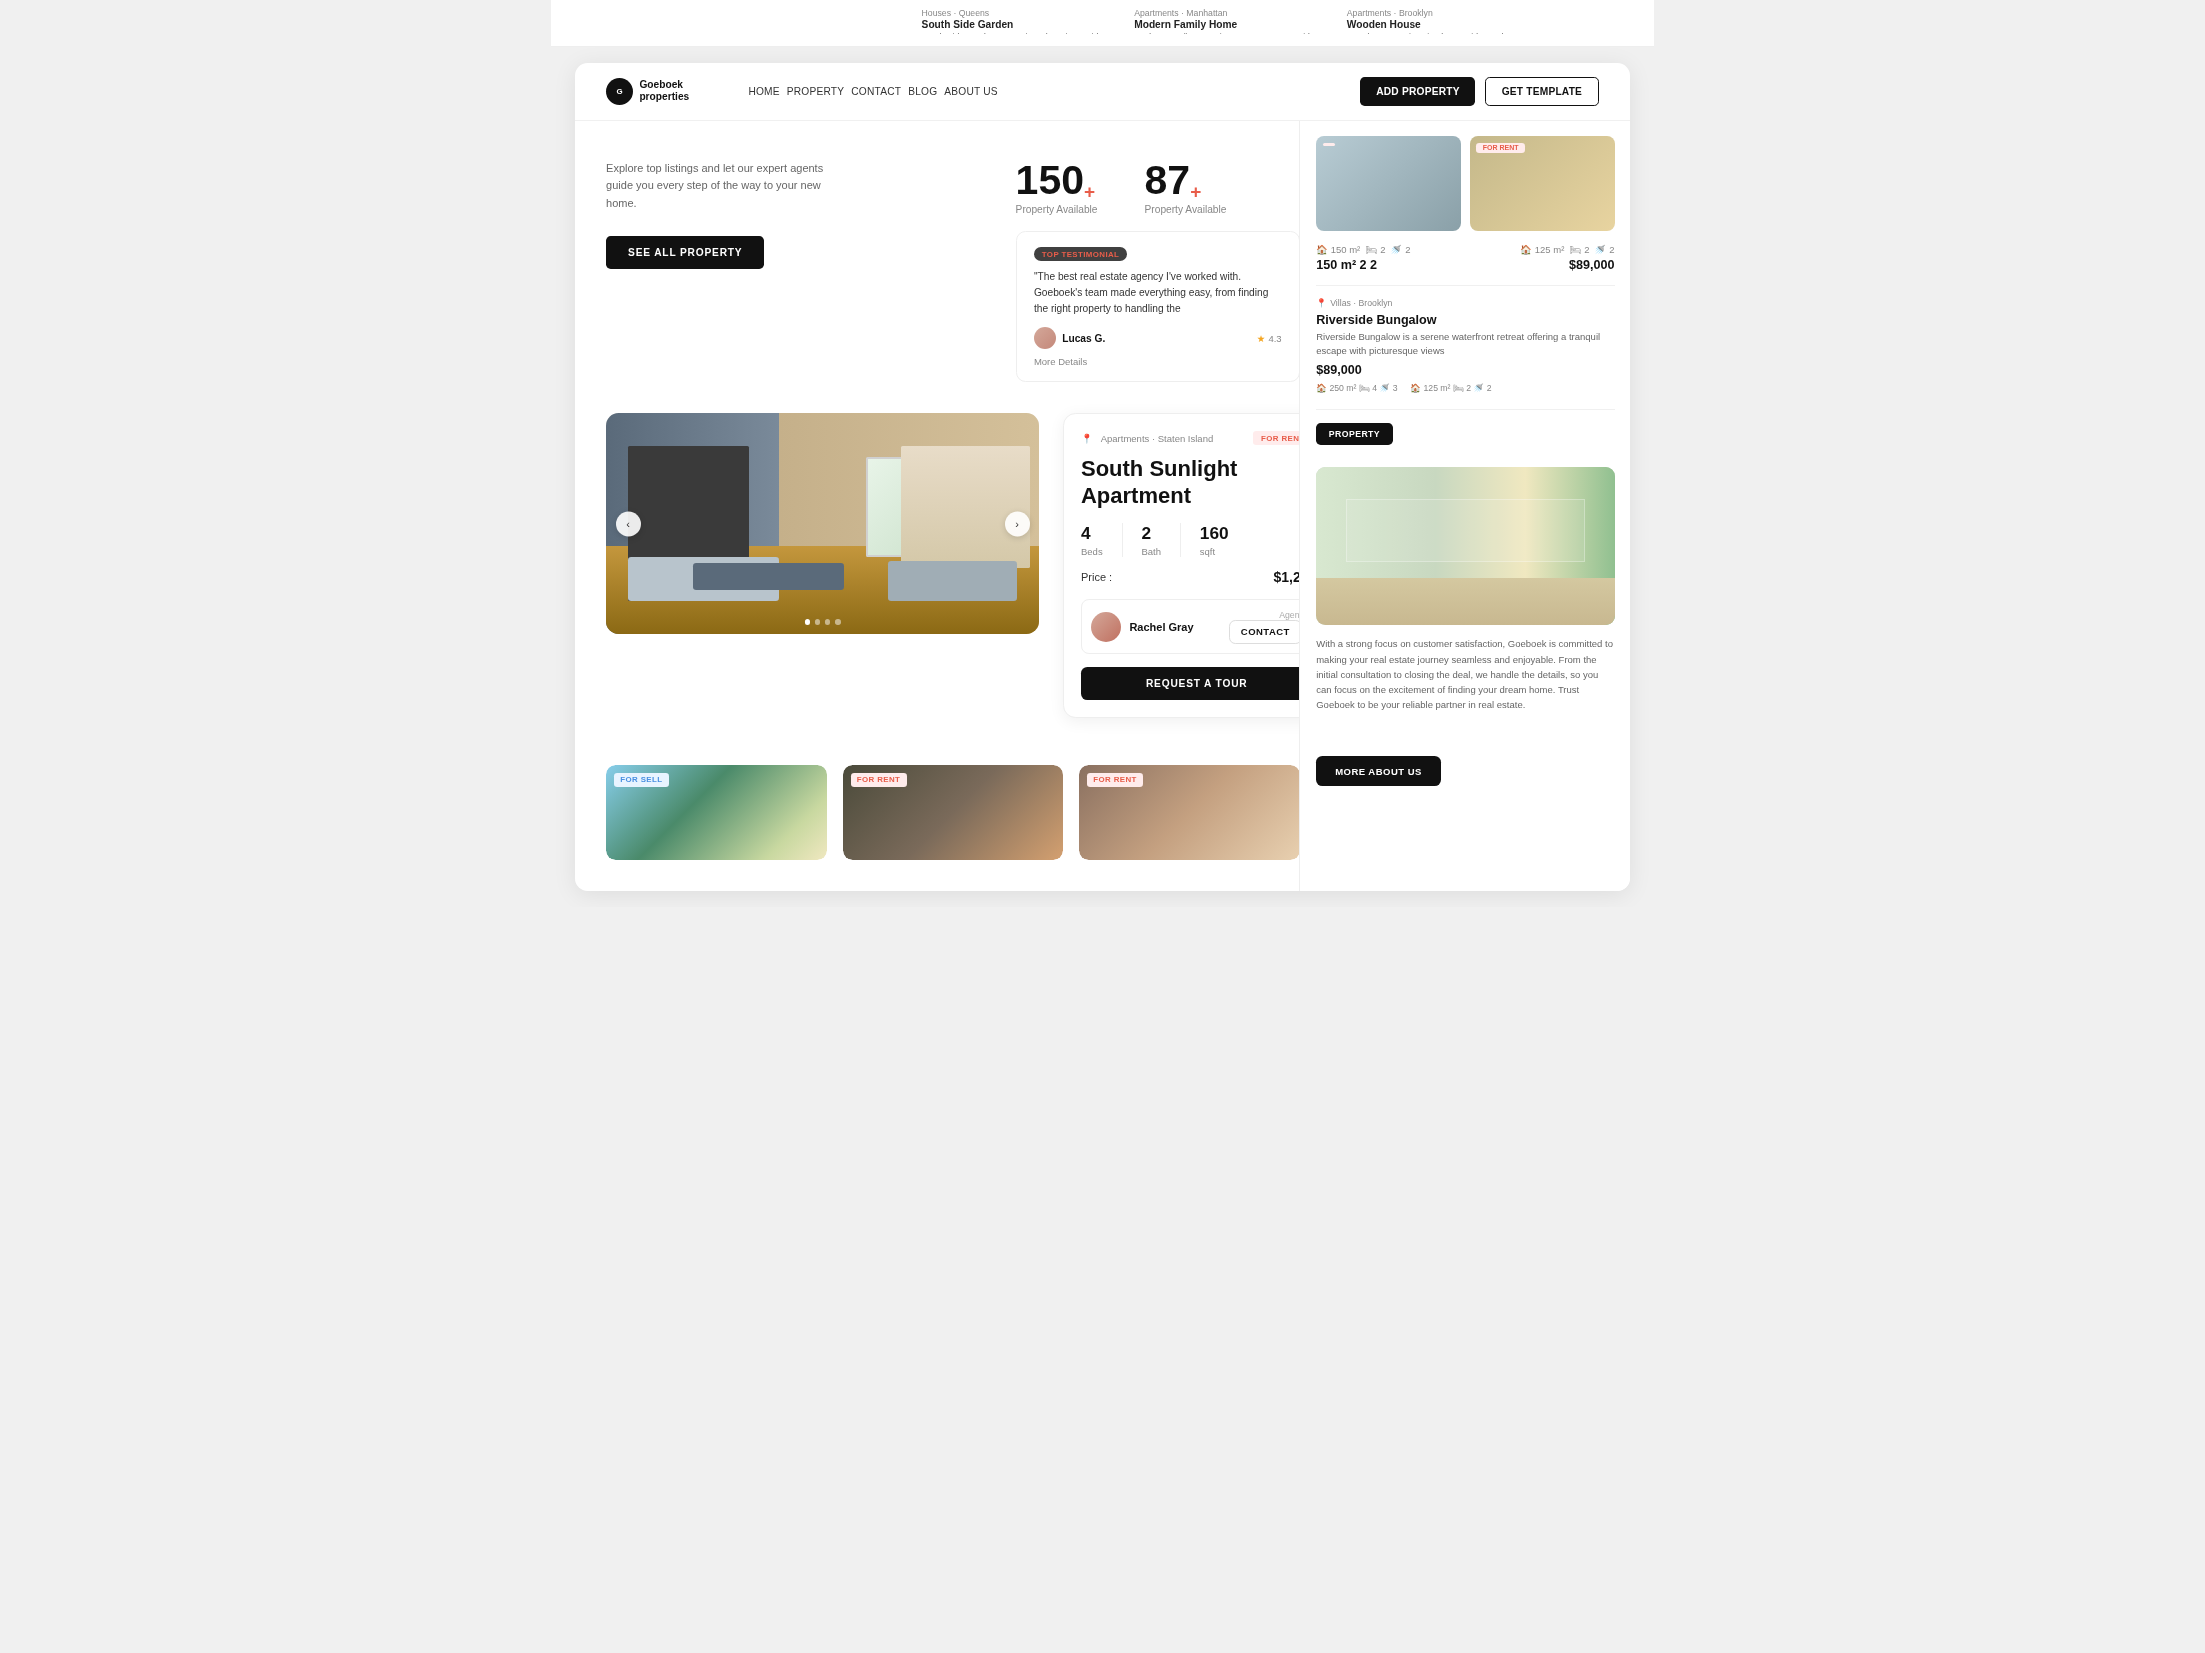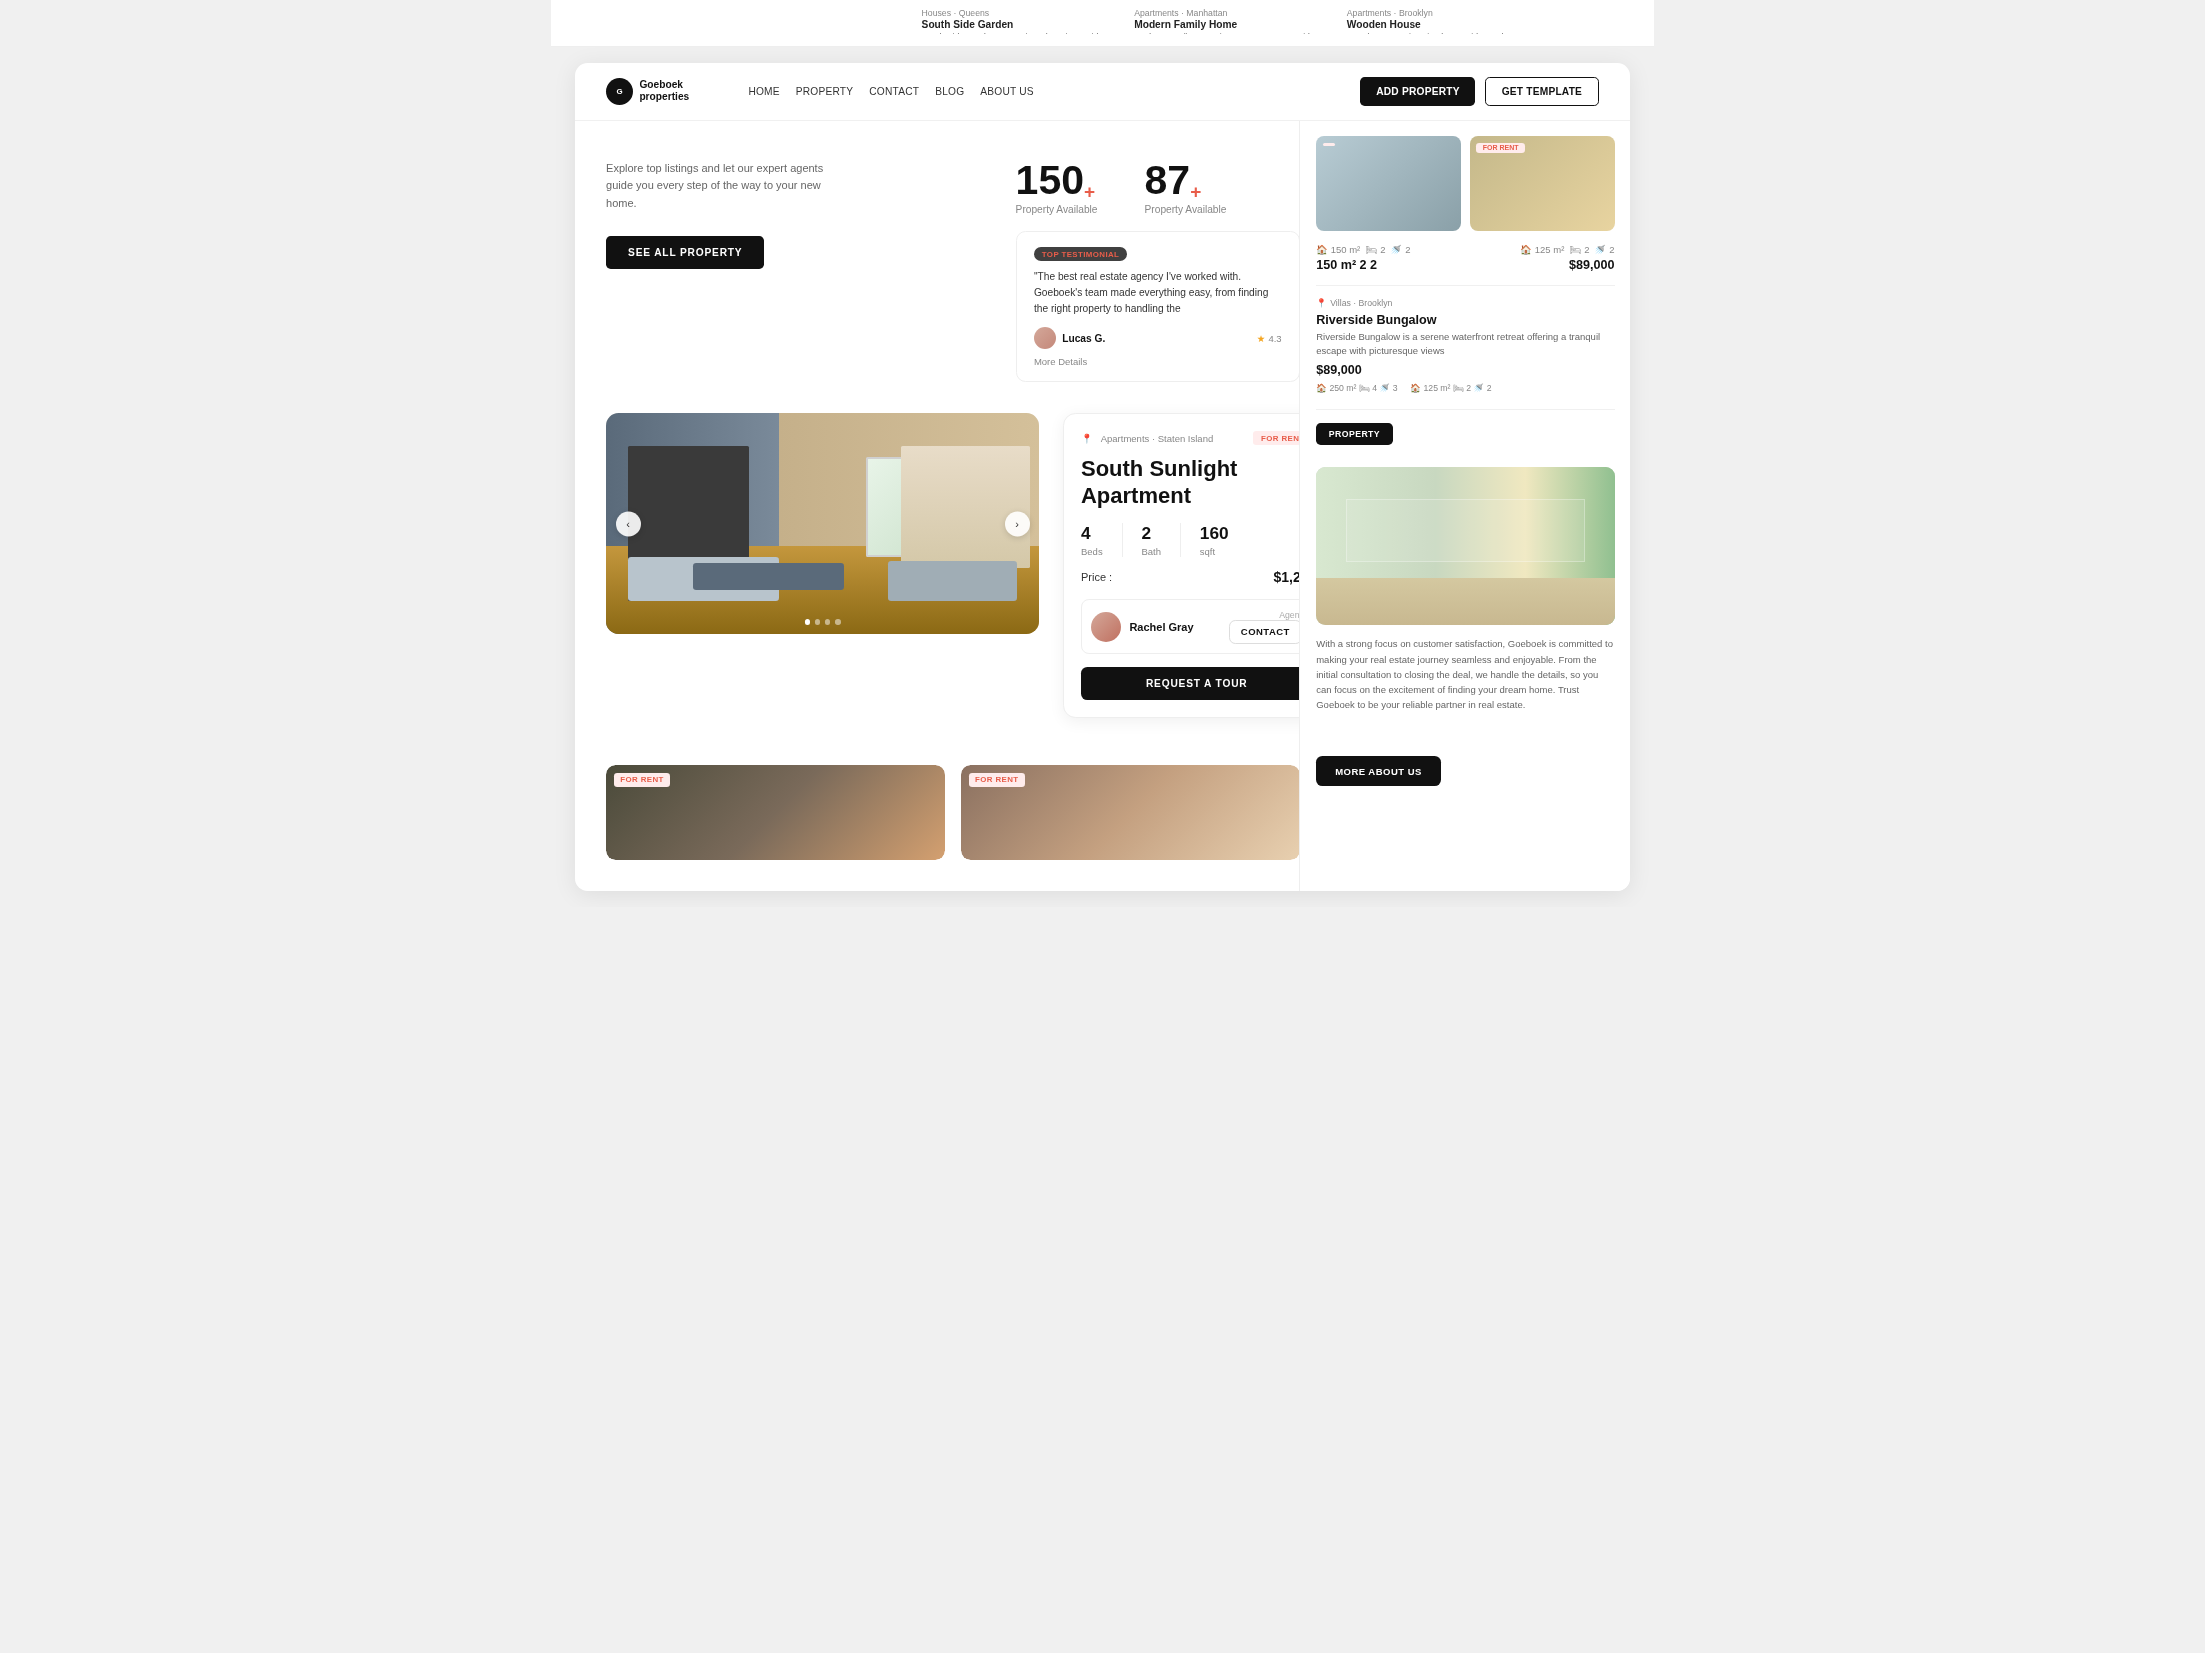--- a/index.html
+++ b/index.html
@@ -89,21 +89,21 @@
       font-weight: bold;
     }
     .nav-logo-text {
       font-size: 10.2px;
       font-weight: 600;
       color: #111;
       line-height: 1.2;
     }
     .nav-links {
       display: flex;
-      gap: 16px;
+      gap: 7px;
       flex: 1;
       margin-left: 15.8px;
     }
     .nav-link {
       font-size: 10.2px;
       color: #333;
       text-decoration: none;
       letter-spacing: 0.02em;
       cursor: pointer;
     }
@@ -847,20 +847,25 @@
                 <button class="btn-contact">CONTACT</button>
               </div>
             </div>
             <button class="btn-request-tour">REQUEST A TOUR</button>
           </div>
         </div>
 
         <div class="featured-section">
           <div class="featured-cards">
             <div class="featured-card">
+              <div class="featured-card-img fc-img-1">
+                <span class="fc-badge fc-badge-sell">FOR SELL</span>
+              </div>
+            </div>
+            <div class="featured-card">
               <div class="featured-card-img fc-img-2">
                 <span class="fc-badge fc-badge-rent">FOR RENT</span>
               </div>
             </div>
             <div class="featured-card">
               <div class="featured-card-img fc-img-3">
                 <span class="fc-badge fc-badge-rent">FOR RENT</span>
               </div>
             </div>
           </div>

